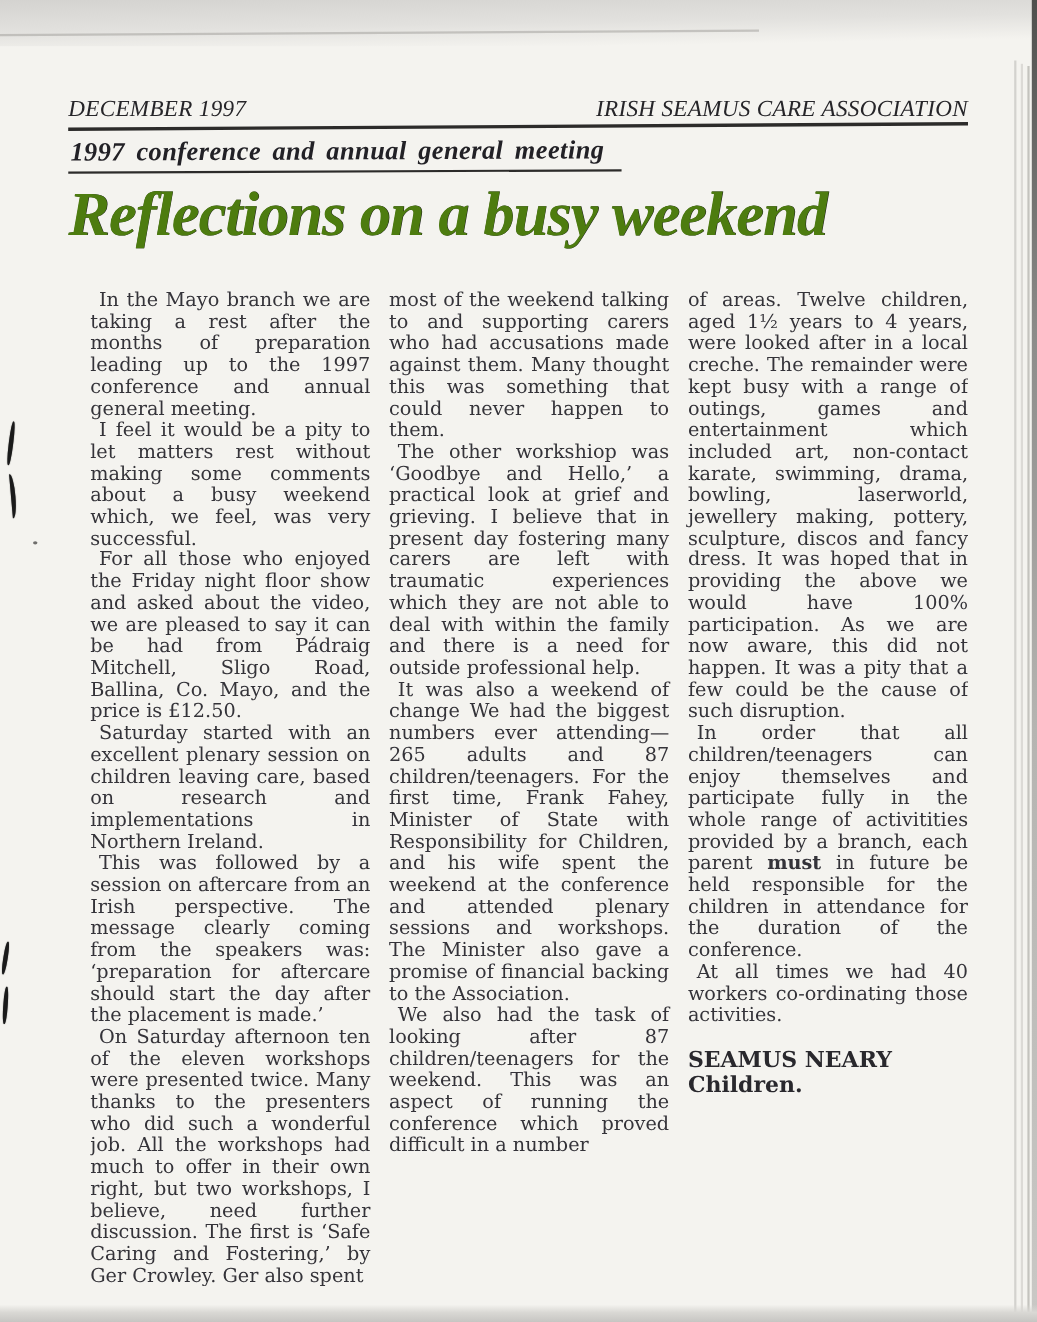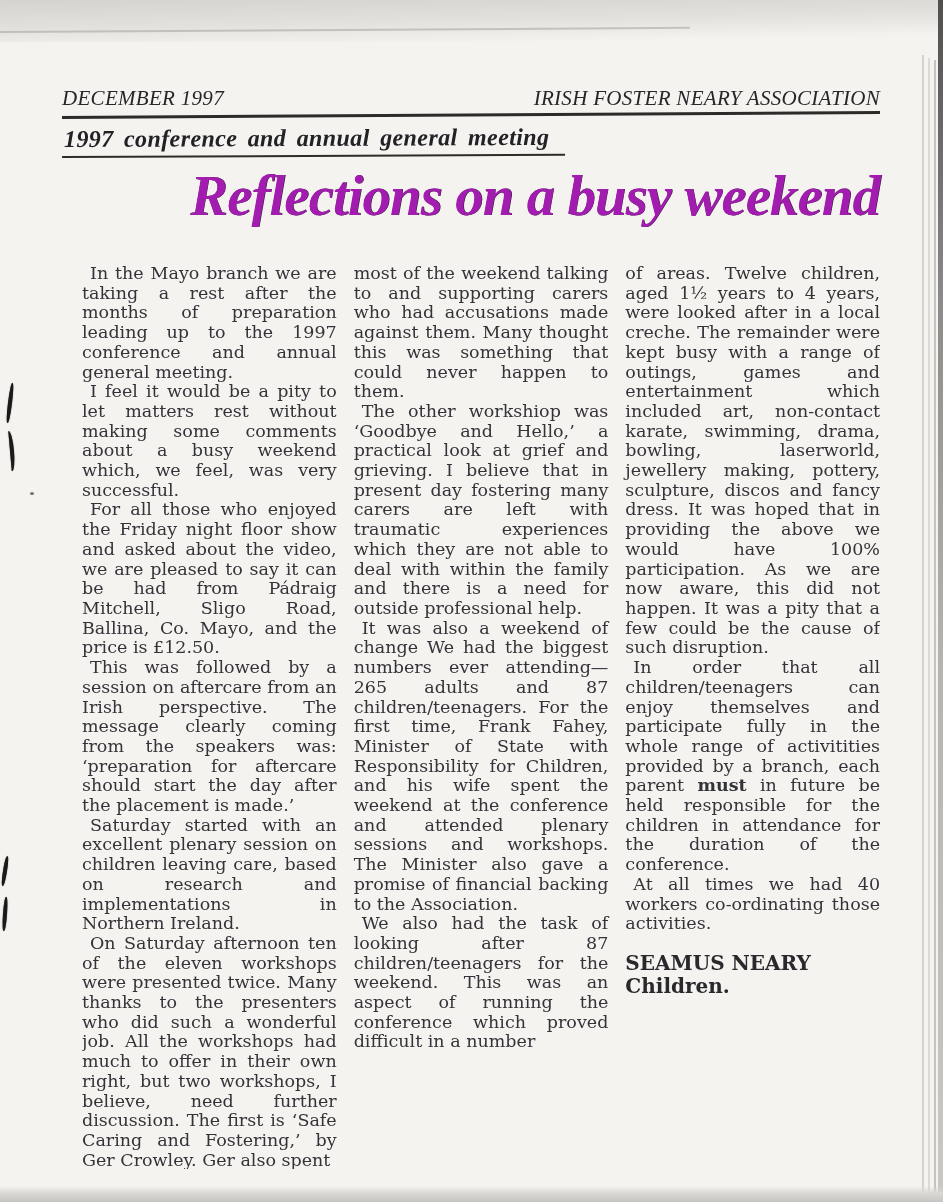--- a/index.html
+++ b/index.html
@@ -34,22 +34,22 @@
   .dot{position:absolute;left:30px;top:492px;width:4px;height:3px;background:#6f6e6c;border-radius:50%;}
   
   .content{position:absolute;left:62px;top:86px;width:818px;}
   .masthead{display:flex;justify-content:space-between;align-items:baseline;
     font-family:"Liberation Serif",serif;font-style:italic;font-size:21px;color:#262529;letter-spacing:.3px;}
   .rule{margin-top:5px;height:3px;background:#2c2b2a;transform:rotate(-0.35deg);transform-origin:left center;}
   .kicker-wrap{margin-top:7px;}
   .kicker{display:inline-block;font-family:"Liberation Serif",serif;font-style:italic;font-weight:bold;
     font-size:24px;color:#222126;letter-spacing:.4px;word-spacing:4px;
     border-bottom:2.5px solid #2c2b2a;padding:0 16px 3px 2px;transform:rotate(-0.25deg);transform-origin:left center;}
-  .headline{margin-top:8px;text-align:right;font-family:"Liberation Serif",serif;
-    font-style:italic;font-weight:bold;font-size:57px;color:#a21caf;letter-spacing:-1px;line-height:1.05;
+  .headline{margin-top:8px;text-align:left;font-family:"Liberation Serif",serif;
+    font-style:italic;font-weight:bold;font-size:57px;color:#4d7c0f;letter-spacing:-1px;line-height:1.05;
     text-shadow:.4px 0 0 #1c1b20;}
   .cols{display:flex;gap:17px;margin-top:16px;height:905px;overflow:hidden;margin-left:20px;}
   .col{flex:1 1 0;font-size:17.5px;line-height:19.7px;text-align:justify;color:#343339;}
   .col p{margin:0;text-indent:8px;}
   .col p.cont{text-indent:0;}
   .b{font-weight:bold;}
   .sig{margin-top:18px;font-weight:bold;font-size:20px;line-height:23px;color:#29282d;text-align:left;}
 </style>
 </head>
 <body>
@@ -61,39 +61,39 @@
   <div class="mark m1"></div>
   <div class="mark m2"></div>
   <div class="mark m3"></div>
   <div class="mark m4"></div>
   <div class="dot"></div>
 
   <div class="content">
 
     <div class="masthead">
       <span>DECEMBER 1997</span>
-      <span>IRISH FOSTER NEARY ASSOCIATION</span>
+      <span>IRISH SEAMUS CARE ASSOCIATION</span>
     </div>
 
     <div class="rule"></div>
 
     <div class="kicker-wrap">
       <span class="kicker">1997 conference and annual general meeting</span>
     </div>
 
     <h1 class="headline">Reflections on a busy weekend</h1>
 
     <div class="cols">
 
       <div class="col">
         <p>In the Mayo branch we are taking a rest after the months of preparation leading up to the 1997 conference and annual general meeting.</p>
         <p>I feel it would be a pity to let matters rest without making some comments about a busy weekend which, we feel, was very successful.</p>
         <p>For all those who enjoyed the Friday night floor show and asked about the video, we are pleased to say it can be had from Pádraig Mitchell, Sligo Road, Ballina, Co. Mayo, and the price is £12.50.</p>
+        <p>Saturday started with an excellent plenary session on children leaving care, based on research and implementations in Northern Ireland.</p>
         <p>This was followed by a session on aftercare from an Irish perspective. The message clearly coming from the speakers was: ‘preparation for aftercare should start the day after the placement is made.’</p>
-        <p>Saturday started with an excellent plenary session on children leaving care, based on research and implementations in Northern Ireland.</p>
         <p>On Saturday afternoon ten of the eleven workshops were presented twice. Many thanks to the presenters who did such a wonderful job. All the workshops had much to offer in their own right, but two workshops, I believe, need further discussion. The first is ‘Safe Caring and Fostering,’ by Ger Crowley. Ger also spent</p>
       </div>
 
       <div class="col">
         <p class="cont">most of the weekend talking to and supporting carers who had accusations made against them. Many thought this was something that could never happen to them.</p>
         <p>The other workshiop was ‘Goodbye and Hello,’ a practical look at grief and grieving. I believe that in present day fostering many carers are left with traumatic experiences which they are not able to deal with within the family and there is a need for outside professional help.</p>
         <p>It was also a weekend of change We had the biggest numbers ever attending—265 adults and 87 children/teenagers. For the first time, Frank Fahey, Minister of State with Responsibility for Children, and his wife spent the weekend at the conference and attended plenary sessions and workshops. The Minister also gave a promise of financial backing to the Association.</p>
         <p>We also had the task of looking after 87 children/teenagers for the weekend. This was an aspect of running the conference which proved difficult in a number</p>
       </div>
 

